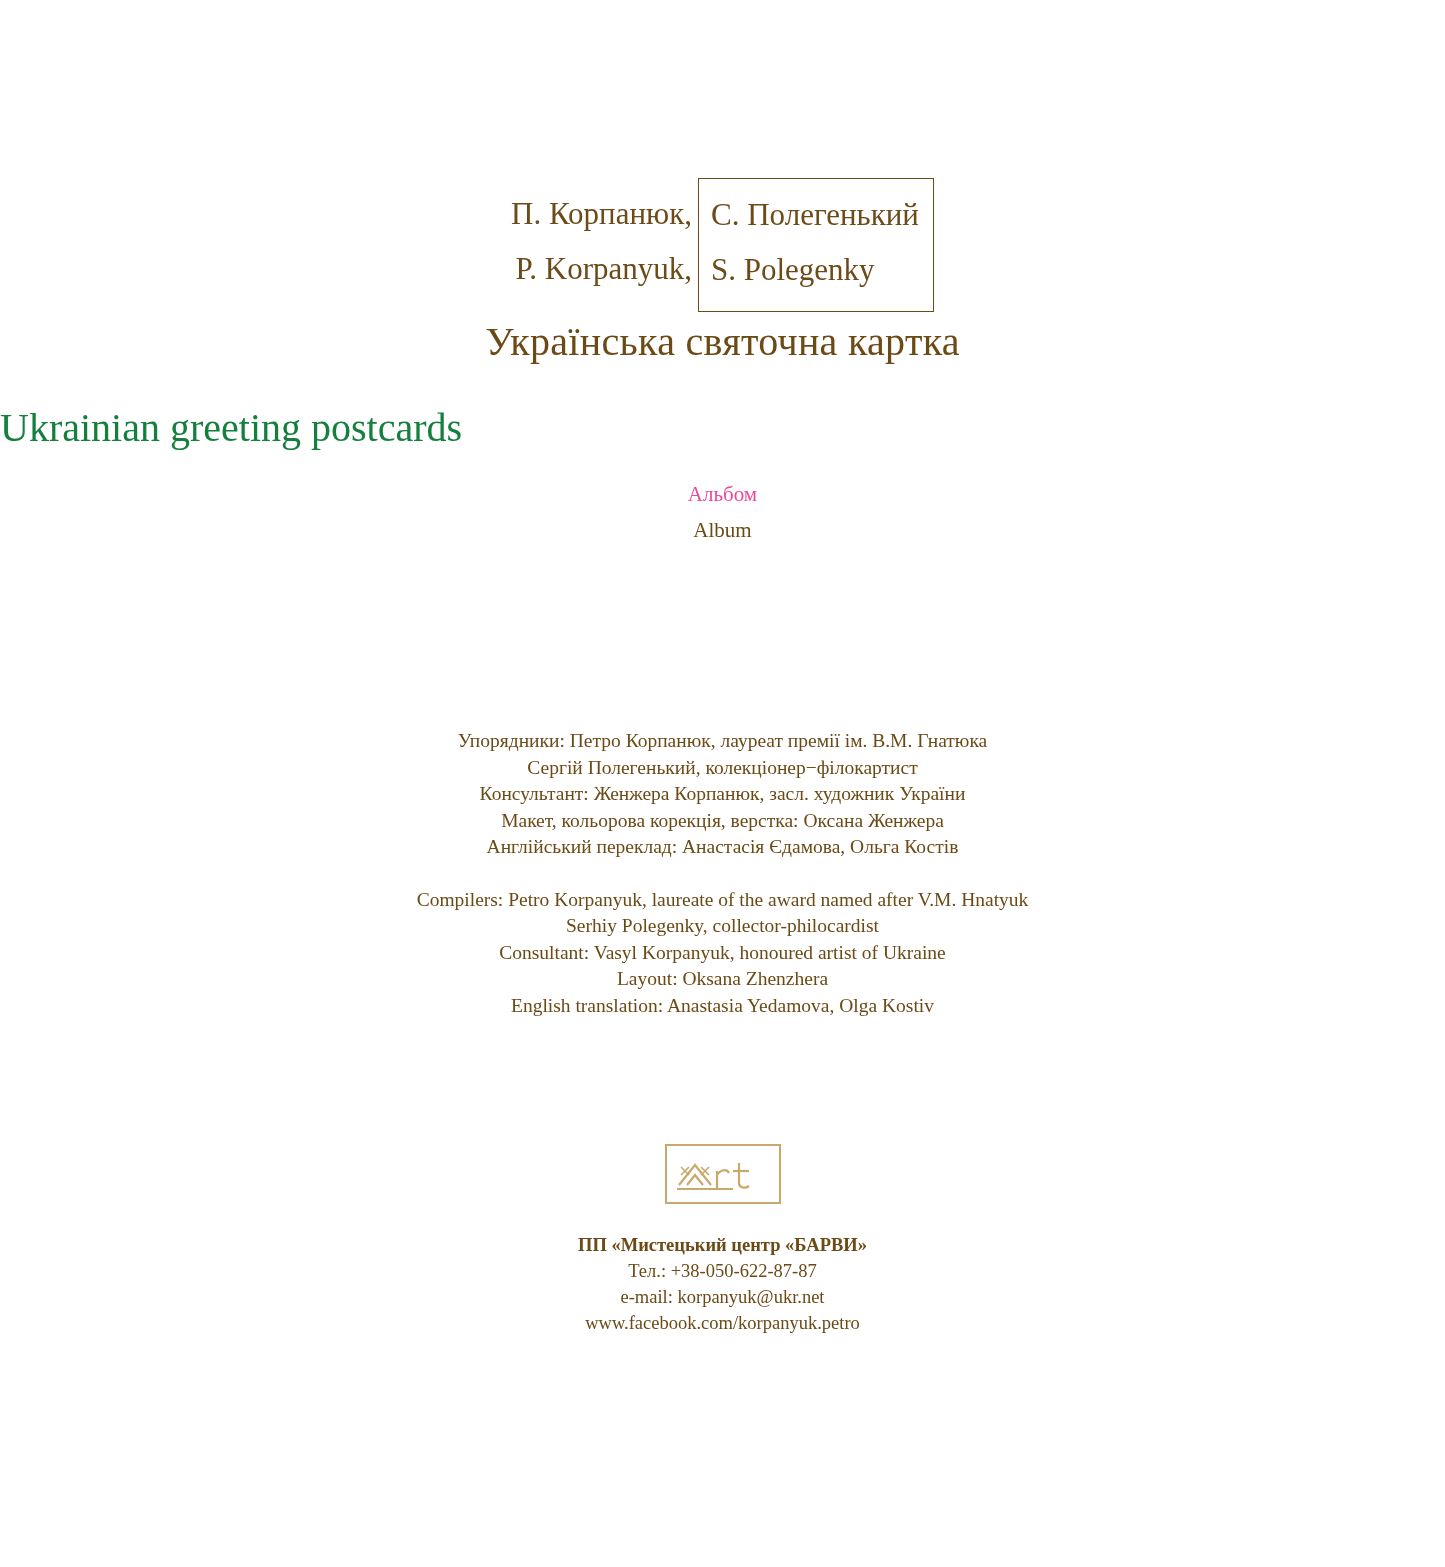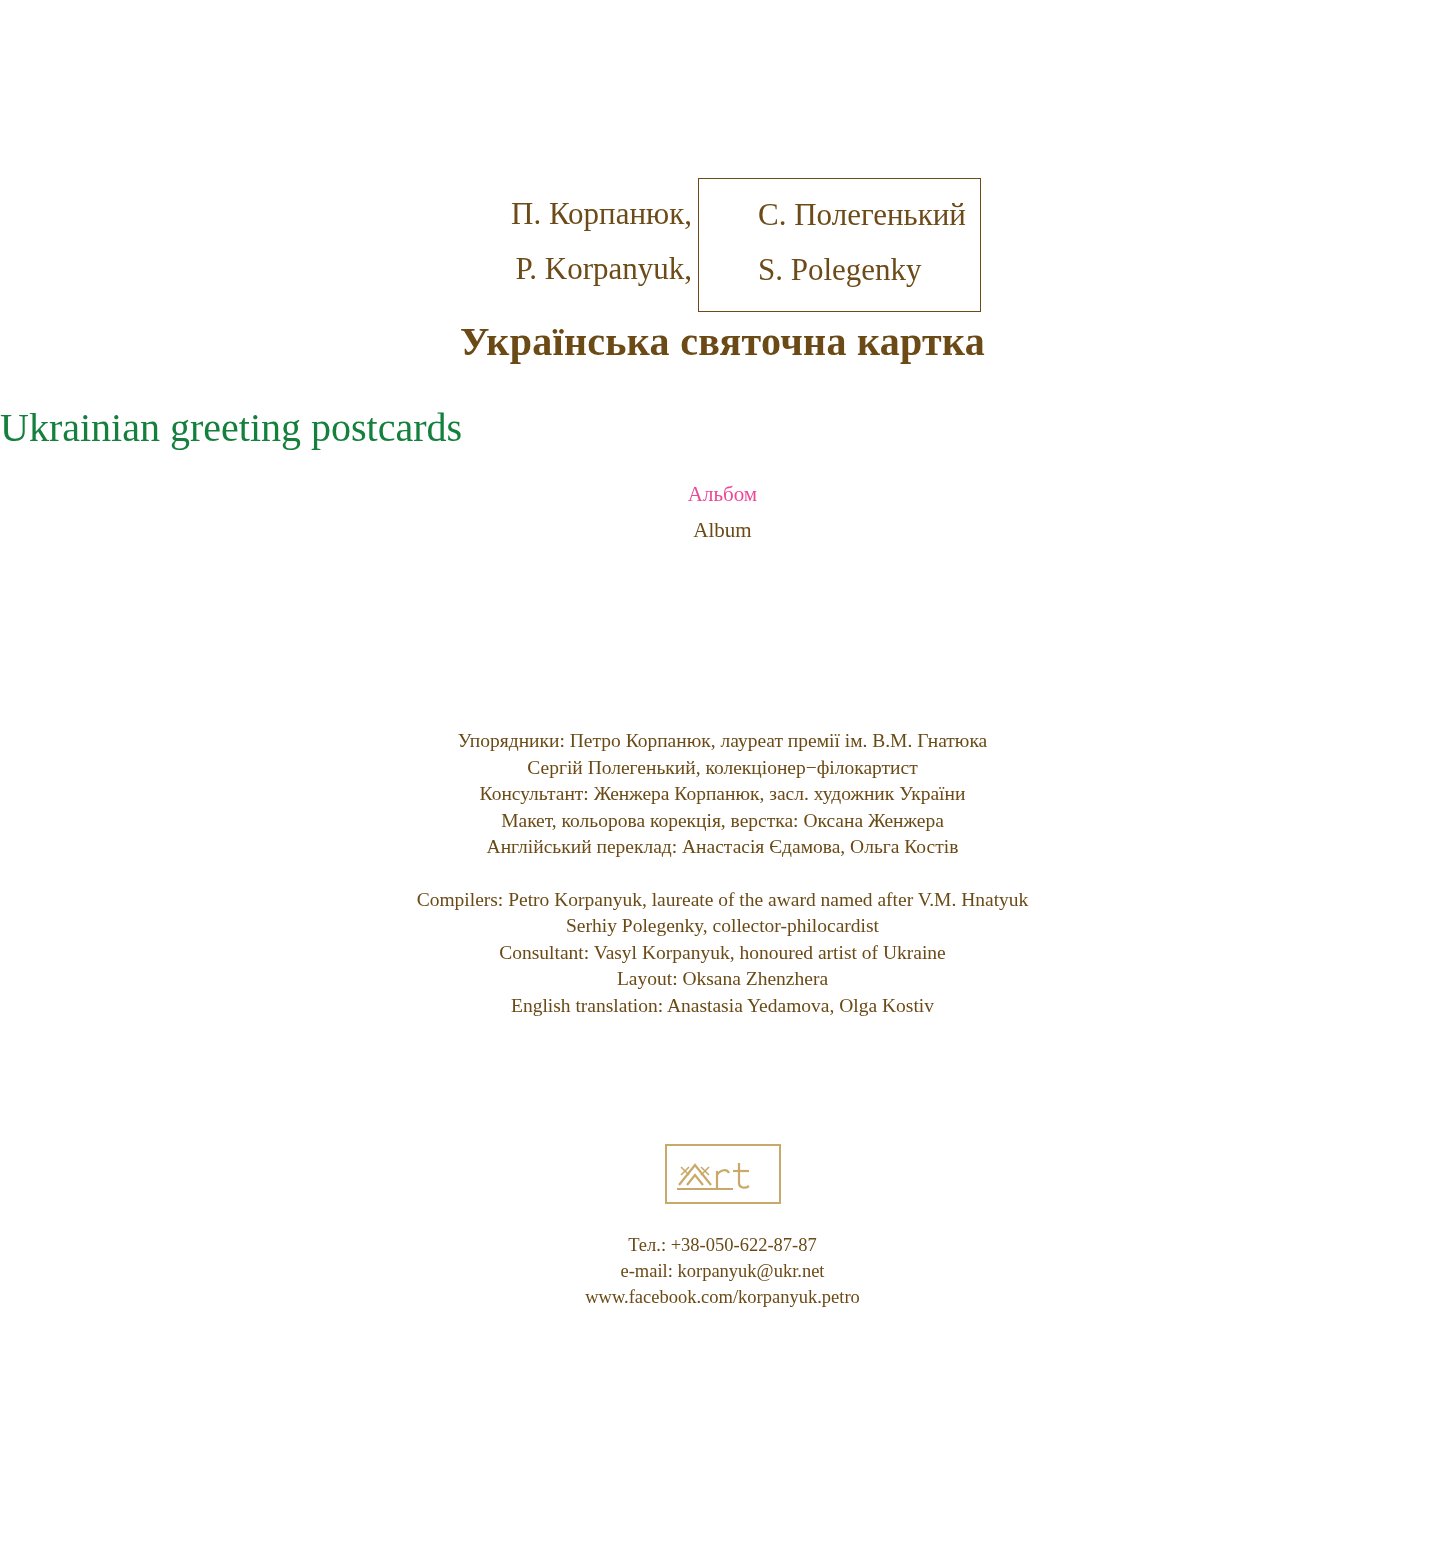--- a/index.html
+++ b/index.html
@@ -39,31 +39,31 @@
     padding-right: 6px;
   }
   .authors-box {
     border: 1.5px solid #6d4b18;
     padding: 8px 14px 14px 12px;
     font-size: 31px;
     line-height: 55px;
     color: #6d4b18;
     text-align: left;
   }
-  .authors-box div, .authors-left div { white-space: nowrap; margin-left: 47px; }
+  .authors-box div, .authors-left div { white-space: nowrap; }
 
   
   .title-ua {
     position: absolute;
     top: 318px;
     left: 0;
     width: 100%;
     text-align: center;
     font-size: 40px;
-    font-weight: bold;
+    font-weight: normal;
     letter-spacing: 0.3px;
     color: #6b4a16;
   }
   .title-en {
     position: absolute;
     top: 404px;
     left: 0;
     width: 100%;
     text-align: left;
     font-size: 40px;
@@ -192,18 +192,19 @@
           <path d="M8 16 L16 24"></path>
           <path d="M16 16 L8 24"></path>
           <path d="M28 16 L36 24"></path>
           <path d="M36 16 L28 24"></path>
         </g>
       </svg>
     </div>
   </div>
 
   <div class="imprint">
+    <div class="pub-name">ПП «Мистецький центр «БАРВИ»</div>
     <div>Тел.: +38-050-622-87-87</div>
     <div>e-mail: korpanyuk@ukr.net</div>
     <div>www.facebook.com/korpanyuk.petro</div>
   </div>
 
 </div>
 
 </body></html>

